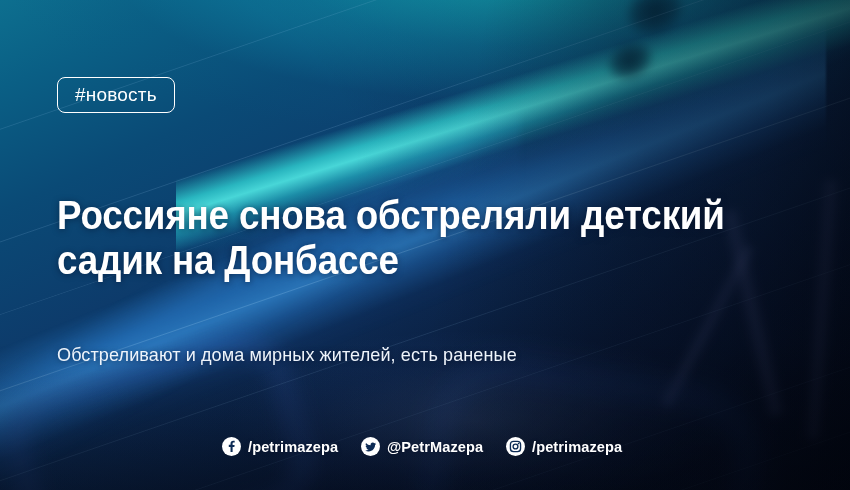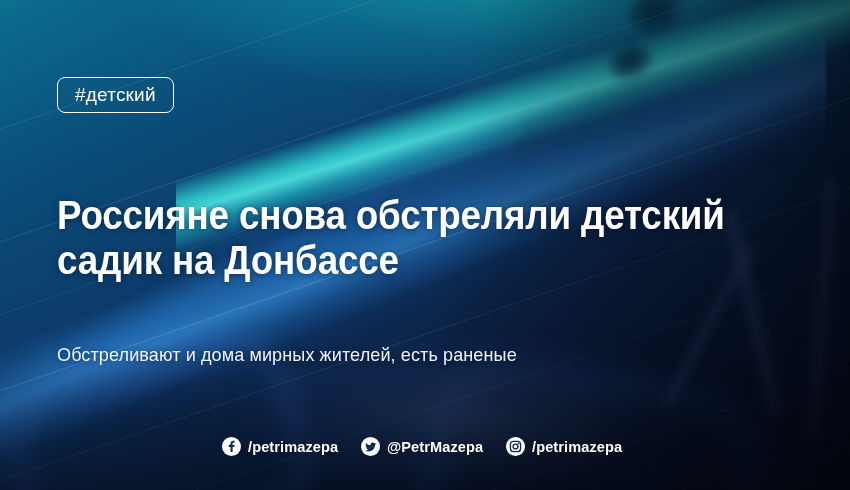--- a/index.html
+++ b/index.html
@@ -227,21 +227,21 @@
     <div class="shape-ll"></div>
     <div class="shape-bc"></div>
     <div class="bg bg-halo-bottom"></div>
     <div class="bg scratches"></div>
     <div class="bg vignette"></div>
   </div>
 
   <div class="content">
 
     <div class="tag">
-      <span>#детский</span>
+      <span>#новость</span>
     </div>
 
     <h1 class="headline">Россияне снова обстреляли детский садик на Донбассе</h1>
 
     <p class="subtitle">Обстреливают и дома мирных жителей, есть раненые</p>
 
     <div class="social">
 
       <div class="social-item">
         <svg class="social-icon" viewBox="0 0 24 24">

